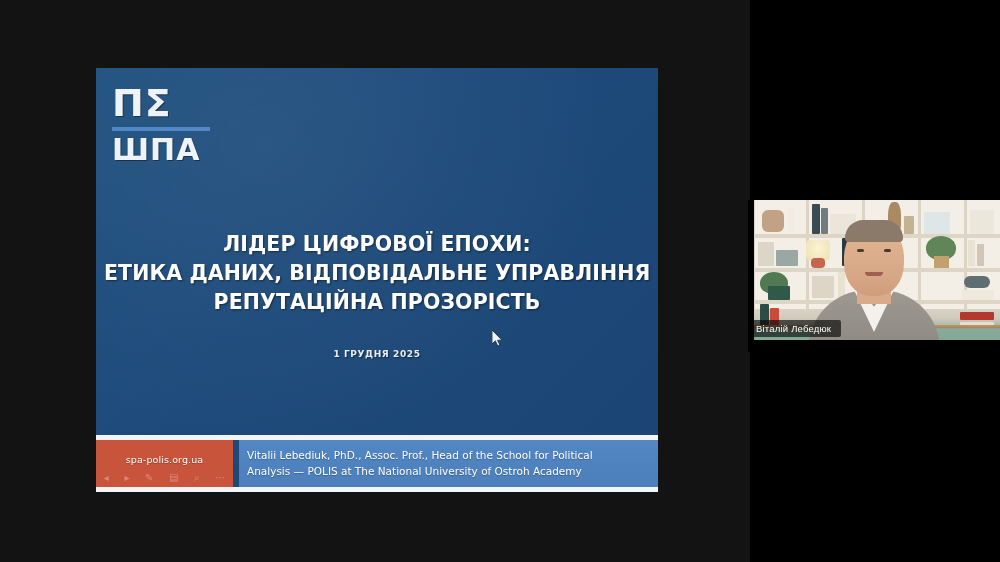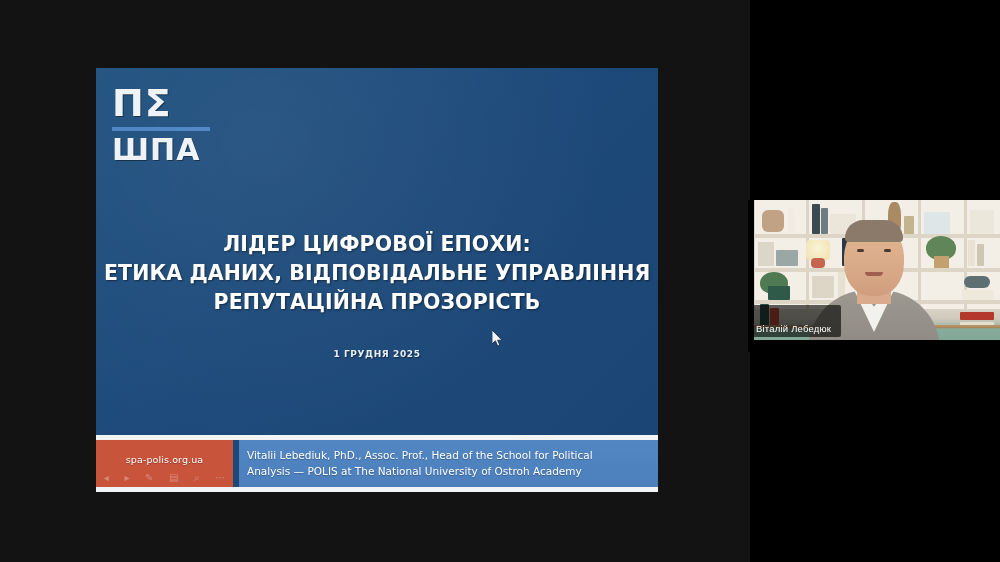--- a/index.html
+++ b/index.html
@@ -291,21 +291,21 @@
     bottom: 76px;
     width: 18px; height: 4px;
     background: #9e5f50;
     border-radius: 0 0 9px 9px;
   }
 
   
   #name-badge {
     position: absolute;
     left: 0; bottom: 15px;
-    padding: 18px 10px 3px 8px;
+    padding: 3px 10px 3px 8px;
     background: rgba(0,0,0,0.62);
     color: #ffffff;
     font-family: "Liberation Sans", sans-serif;
     font-size: 9.5px;
     letter-spacing: 0.2px;
     border-radius: 0 2px 2px 0;
     max-width: 160px;
     white-space: nowrap;
   }
   #tile-bottom-mask {

